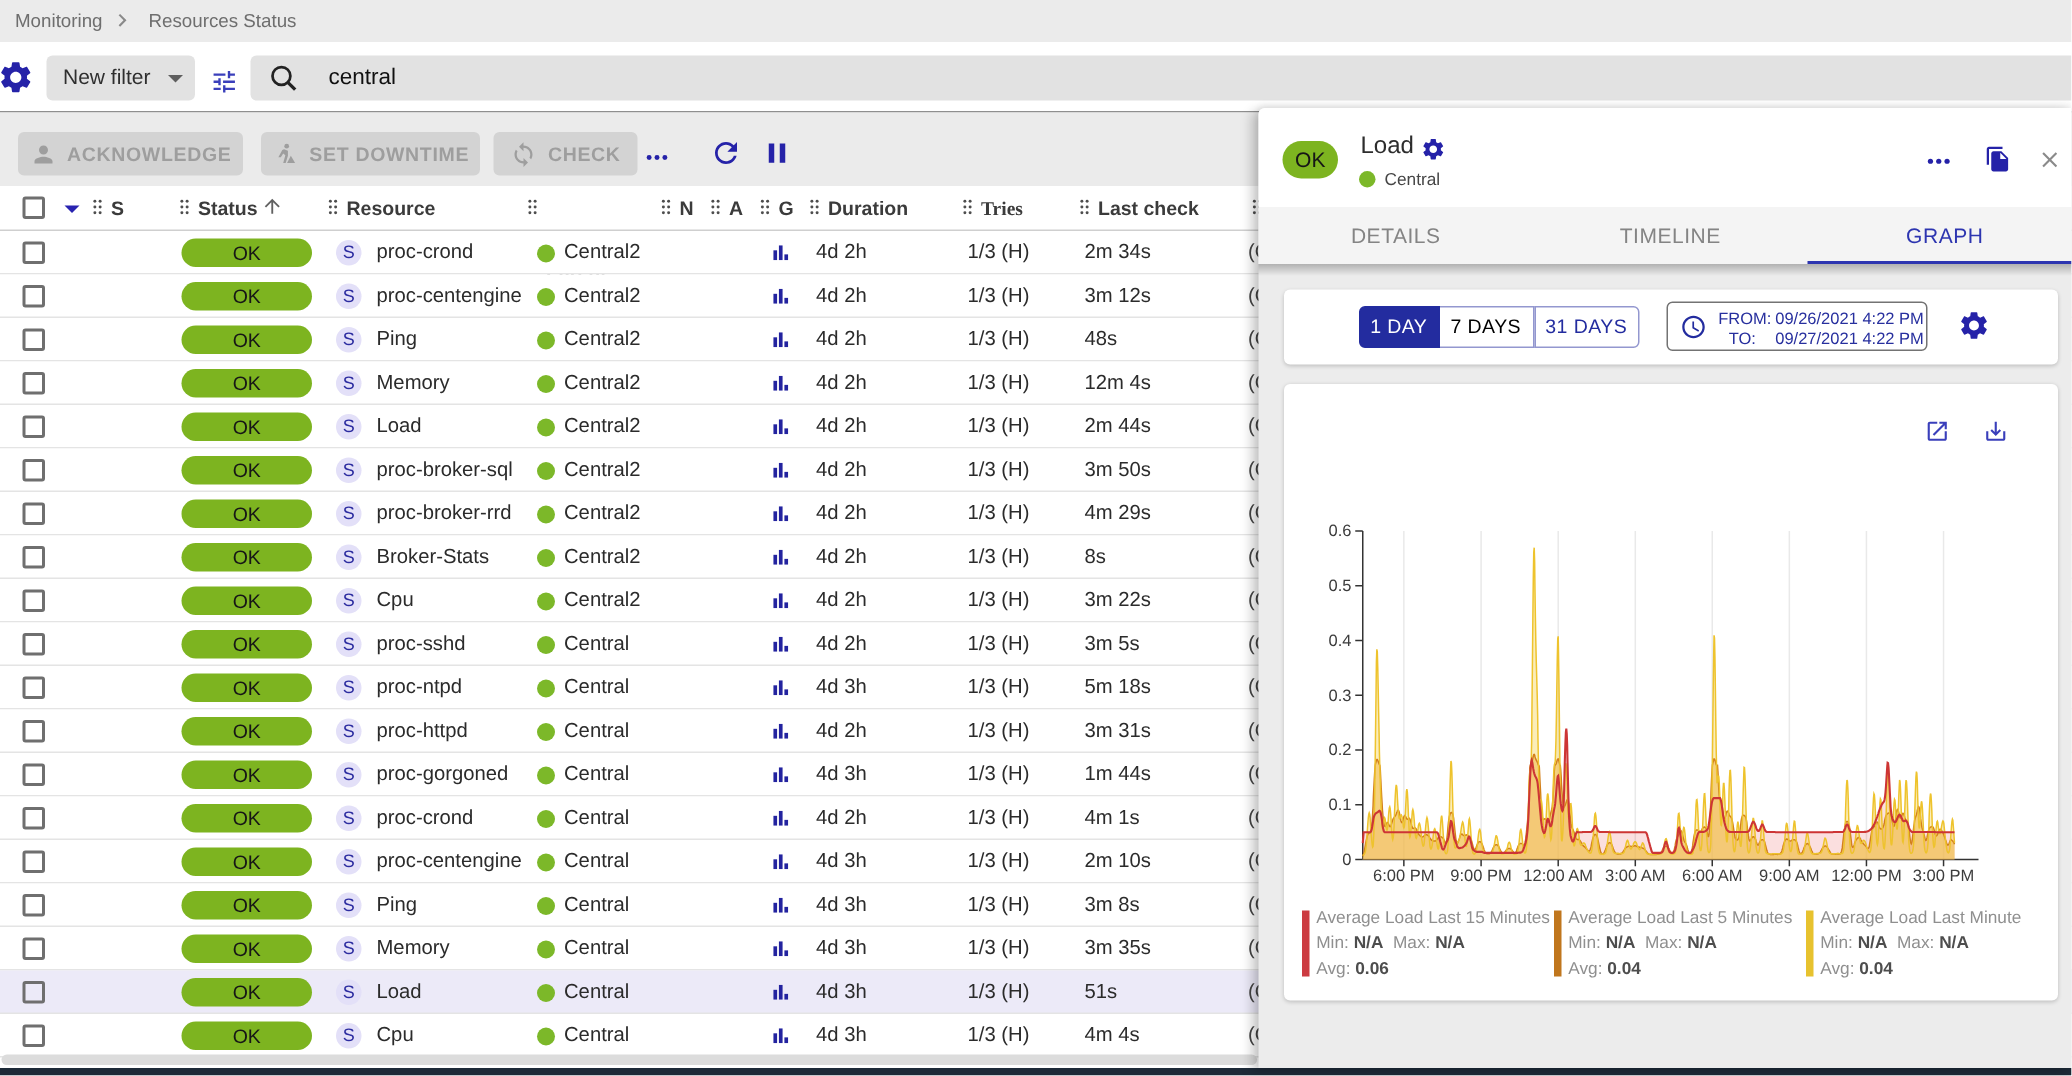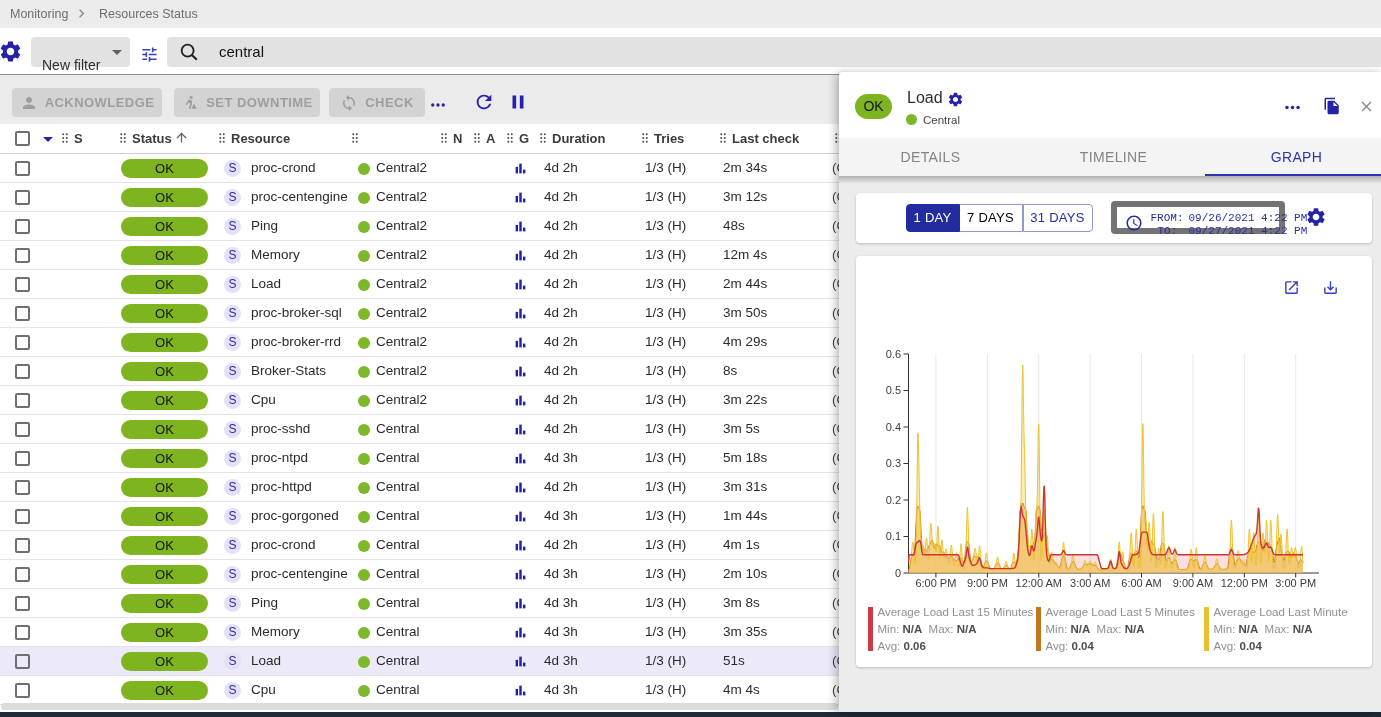--- a/index.html
+++ b/index.html
@@ -47,21 +47,21 @@
 .ptabs { position:absolute; left:0; top:66px; width:542px; height:38px; background:#f4f4f4; }
 .ptabs .tab { position:absolute; top:0; width:183px; height:38px; font-size:14px;
   letter-spacing:.35px; color:#848484; text-align:center; line-height:38px; }
 .tabshadow { position:absolute; left:0; top:104px; width:542px; height:8px;
   background:linear-gradient(rgba(0,0,0,0.25), rgba(0,0,0,0)); }
 .card { position:absolute; left:16.5px; width:516px; background:#fff; border-radius:4px;
   box-shadow:0 1px 3px rgba(0,0,0,.2); }
 .rangebtn { position:absolute; top:11px; height:28px; font-size:13px; letter-spacing:.3px;
   text-align:center; line-height:26px; font-weight:normal; }
 .clockbox { position:absolute; left:255px; top:8px; width:174px; height:33px;
-  border:6px solid #737373; border-radius:4px;font-family:Liberation Mono, monospace; }
+  border:1px solid #737373; border-radius:4px; }
 .clocktxt { position:absolute; font-size:11px; color:#272f9e; white-space:nowrap; }
 .tick { font-size:11px; fill:#3c3c3c; font-family:"Liberation Sans",sans-serif; }
 .leg { position:absolute; top:0; width:170px; }
 .legbar { position:absolute; left:0; top:3px; width:5px; height:44px; }
 .legtxt { position:absolute; left:10px; top:0; }
 .l1 { font-size:11.5px; color:#8f8f8f; line-height:17px; }
 .l2 { font-size:11.5px; color:#8f8f8f; line-height:17px; }
 .l2 b { color:#4d4d4d; }
 </style></head>
 <body>
@@ -70,21 +70,21 @@
   <span style="left:73px;top:5px;"><svg width="17" height="17" viewBox="0 0 24 24" fill="#8a8a8a">
         <path d="M10 6 8.59 7.41 13.17 12l-4.58 4.59L10 18l6-6z"></path>
       </svg></span>
   <span style="left:99px;top:7px;">Resources Status</span>
 </div>
 <div class="filterrow">
   <span class="abs" style="left:-2px;top:11px;"><svg width="25" height="25" viewBox="0 0 24 24" fill="#2522a8">
         <path d="M19.14 12.94c.04-.3.06-.61.06-.94 0-.32-.02-.64-.07-.94l2.03-1.58c.18-.14.23-.41.12-.61l-1.92-3.32c-.12-.22-.37-.29-.59-.22l-2.39.96c-.5-.38-1.03-.7-1.62-.94l-.36-2.54c-.04-.24-.24-.41-.48-.41h-3.84c-.24 0-.43.17-.47.41l-.36 2.54c-.59.24-1.13.57-1.62.94l-2.39-.96c-.22-.08-.47 0-.59.22L2.74 8.87c-.12.21-.08.47.12.61l2.03 1.58c-.05.3-.09.63-.09.94s.02.64.07.94l-2.03 1.58c-.18.14-.23.41-.12.61l1.92 3.32c.12.22.37.29.59.22l2.39-.96c.5.38 1.03.7 1.62.94l.36 2.54c.05.24.24.41.48.41h3.84c.24 0 .44-.17.47-.41l.36-2.54c.59-.24 1.13-.56 1.62-.94l2.39.96c.22.08.47 0 .59-.22l1.92-3.32c.12-.22.07-.47-.12-.61l-2.01-1.58zM12 15.6c-1.98 0-3.6-1.62-3.6-3.6s1.62-3.6 3.6-3.6 3.6 1.62 3.6 3.6-1.62 3.6-3.6 3.6z"></path>
       </svg></span>
   <div class="nfbtn">
-      <span class="abs" style="left:11px;top:20px;">New filter</span>
+      <span class="abs" style="left:11px;top:6px;">New filter</span>
     <span class="abs" style="left:74px;top:3px;"><svg width="24" height="24" viewBox="0 0 24 24" fill="#5f5f5f">
           <path d="M7 10l5 5 5-5z"></path>
         </svg></span>
     </div>
   <span class="abs" style="left:140px;top:17px;"><svg width="19" height="19" viewBox="0 0 24 24" fill="#3a3fbb">
         <path d="M3 17v2h6v-2H3zM3 5v2h10V5H3zm10 16v-2h8v-2h-8v-2h-2v6h2zM7 9v2H3v2h4v2h2V9H7zm14 4v-2H11v2h10zm-6-4h2V7h4V5h-4V3h-2v6z"></path>
       </svg></span>
   <div class="search">
     <svg width="22" height="22" viewBox="0 0 24 24" style="position:absolute;left:11px;top:4px;" fill="none" stroke="#222" stroke-width="2">
         <circle cx="10.5" cy="10.5" r="6.5"></circle>
@@ -199,21 +199,21 @@
       </svg></span>
     <span class="hlab" style="left:552px;">Duration</span>
     <span class="hdrag" style="left:638px;"><svg width="14" height="14" viewBox="0 0 24 24" fill="#4d4d4d">
         <circle cx="9" cy="5.5" r="1.7"></circle>
         <circle cx="9" cy="12" r="1.7"></circle>
         <circle cx="9" cy="18.5" r="1.7"></circle>
         <circle cx="15" cy="5.5" r="1.7"></circle>
         <circle cx="15" cy="12" r="1.7"></circle>
         <circle cx="15" cy="18.5" r="1.7"></circle>
       </svg></span>
-    <span class="hlab" style="left:654px;">Tries</span>
+    <span class="hlab" style="left:654px;font-family:Liberation Serif, serif;">Tries</span>
     <span class="hdrag" style="left:716px;"><svg width="14" height="14" viewBox="0 0 24 24" fill="#4d4d4d">
         <circle cx="9" cy="5.5" r="1.7"></circle>
         <circle cx="9" cy="12" r="1.7"></circle>
         <circle cx="9" cy="18.5" r="1.7"></circle>
         <circle cx="15" cy="5.5" r="1.7"></circle>
         <circle cx="15" cy="12" r="1.7"></circle>
         <circle cx="15" cy="18.5" r="1.7"></circle>
       </svg></span>
     <span class="hlab" style="left:732px;">Last check</span>
     <span class="hdrag" style="left:831px;"><svg width="14" height="14" viewBox="0 0 24 24" fill="#4d4d4d">

